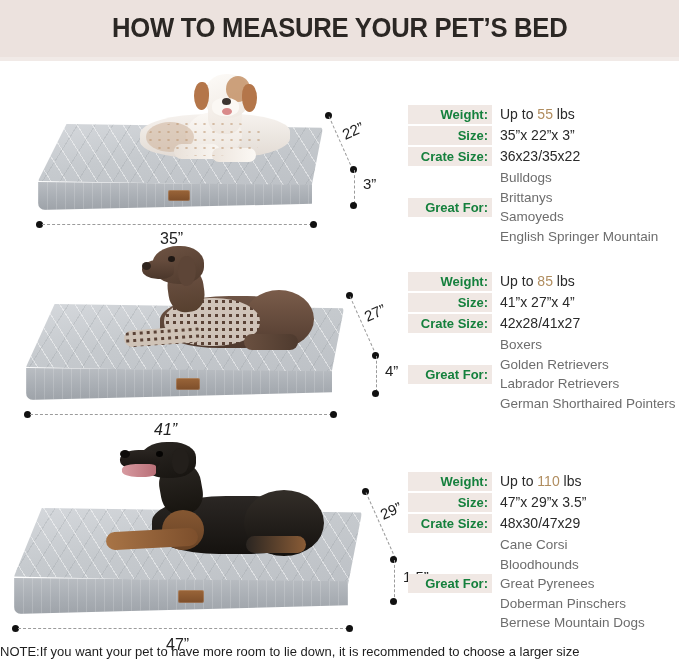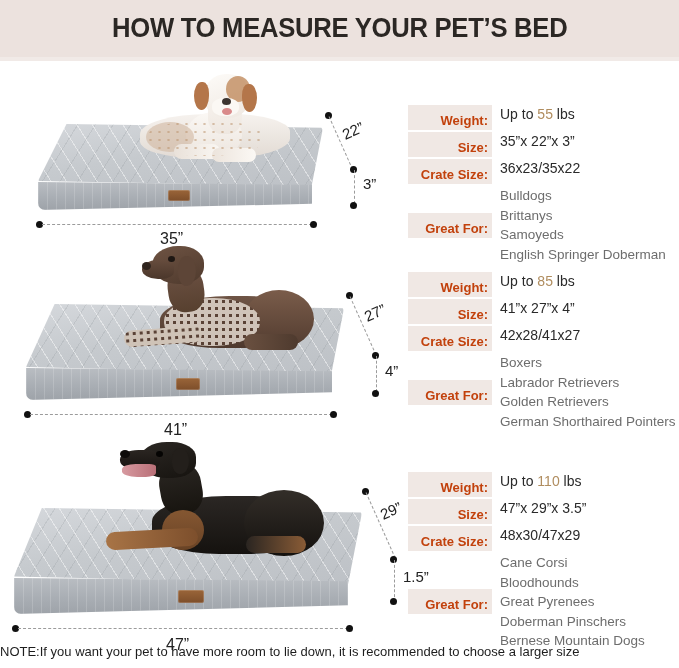--- a/index.html
+++ b/index.html
@@ -142,25 +142,25 @@
 
   .spec-row {
     display: flex;
     align-items: flex-start;
     margin-bottom: 2px;
   }
   .spec-label {
     width: 84px;
     flex: 0 0 84px;
     background: #f0e8e4;
-    color: #c2410c;
+    color: #15803d;
     font-weight: bold;
     font-size: 13px;
     line-height: 17px;
-    padding: 7px 4px 1px 0;
+    padding: 1px 4px 1px 0;
     text-align: right;
     font-family: "Liberation Sans", sans-serif;
   }
   .spec-value {
     padding-left: 8px;
     font-size: 14px;
     line-height: 19px;
     color: #2a2a2a;
     font-family: "Liberation Sans", sans-serif;
     white-space: nowrap;
@@ -261,21 +261,21 @@
     <div class="spec-row">
       <div class="spec-label">Crate Size:</div>
       <div class="spec-value">36x23/35x22</div>
     </div>
     <div class="spec-row spec-row-greatfor">
       <div class="spec-label">Great For:</div>
       <div class="breeds">
         <div class="breed-item">Bulldogs</div>
         <div class="breed-item">Brittanys</div>
         <div class="breed-item">Samoyeds</div>
-        <div class="breed-item">English Springer Doberman</div>
+        <div class="breed-item">English Springer Mountain</div>
       </div>
     </div>
   </div>
 </div>
 
 <div class="section" id="section-1">
 
   <div class="bed-stage" id="bed-stage-1">
 
     <div class="bed">
@@ -298,21 +298,21 @@
       <div class="dog-muzzle" style="left:42px; top:10px; width:7px; height:6px; background:#1e1713; border-radius:50%;"></div>
       <div class="dog-leg" style="left:-2px; top:82px; width:78px; height:17px; background:#cfc3b7;
                   background-image:radial-gradient(#5a4236 1.5px, transparent 1.8px); background-size:7px 7px;
                   border-radius:10px; transform:rotate(-4deg);"></div>
       <div class="dog-leg" style="left:118px; top:88px; width:54px; height:16px; background:linear-gradient(90deg,#6a5040,#4e3a2e); border-radius:10px;"></div>
     </div>
 
     <div class="dim-dot" style="left:-2px; bottom:4px;"></div>
     <div class="dim-line-h" style="left:4px; bottom:7px; width:302px;"></div>
     <div class="dim-dot" style="left:304px; bottom:4px;"></div>
-    <div class="dim-label width-label" style="left:138px; bottom:-17px;">41”</div>
+    <div class="dim-label width-label" style="left:128px; bottom:-17px;font-style:italic;">41”</div>
 
     <div class="dim-dot" style="left:320px; top:46px;"></div>
     <div class="dim-line-d" style="left:324px; top:50px; width:64px; transform: rotate(66deg);"></div>
     <div class="dim-dot" style="left:346px; top:106px;"></div>
     <div class="dim-label depth-label" style="left:338px; top:58px;">27”</div>
 
     <div class="dim-line-v" style="left:350px; top:110px; height:36px;"></div>
     <div class="dim-dot" style="left:346px; top:144px;"></div>
     <div class="dim-label" style="left:359px; top:116px;">4”</div>
   </div>
@@ -327,22 +327,22 @@
       <div class="spec-value">41”x 27”x 4”</div>
     </div>
     <div class="spec-row">
       <div class="spec-label">Crate Size:</div>
       <div class="spec-value">42x28/41x27</div>
     </div>
     <div class="spec-row spec-row-greatfor">
       <div class="spec-label">Great For:</div>
       <div class="breeds">
         <div class="breed-item">Boxers</div>
+        <div class="breed-item">Golden Retrievers</div>
         <div class="breed-item">Labrador Retrievers</div>
-        <div class="breed-item">Golden Retrievers</div>
         <div class="breed-item">German Shorthaired Pointers</div>
       </div>
     </div>
   </div>
 </div>
 
 <div class="section" id="section-2">
 
   <div class="bed-stage" id="bed-stage-2">
 

